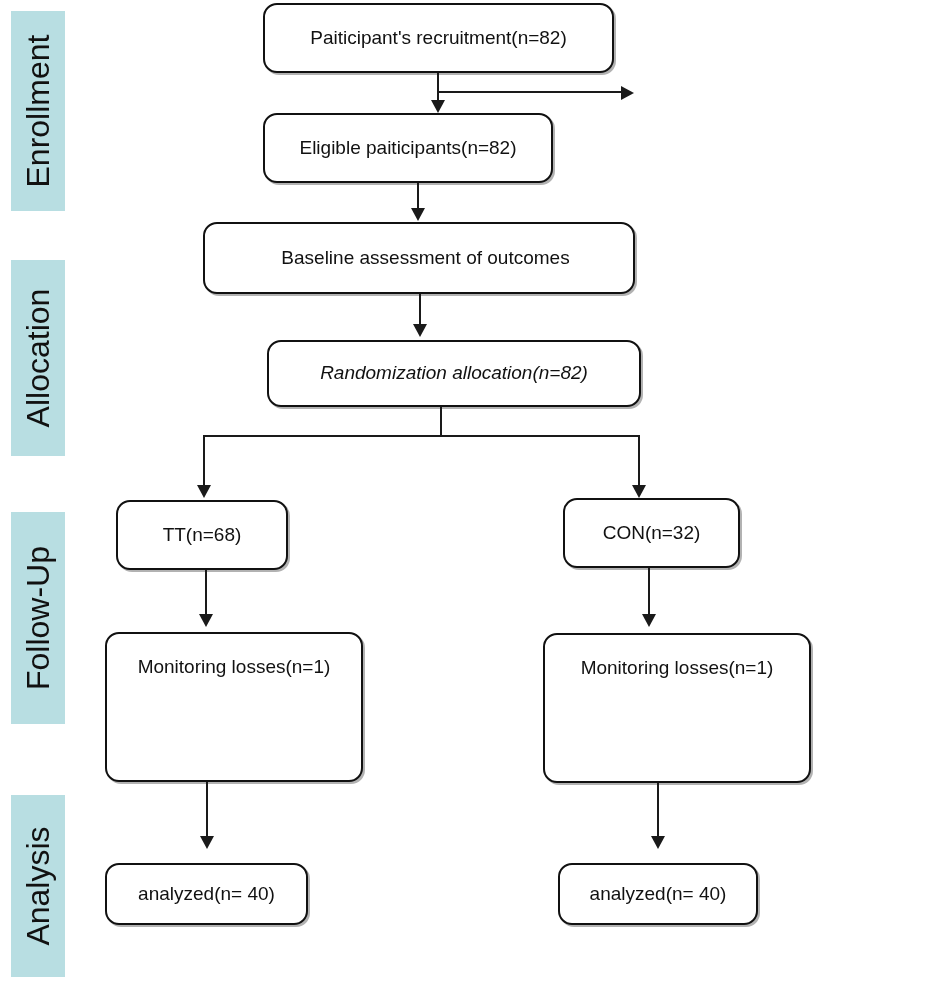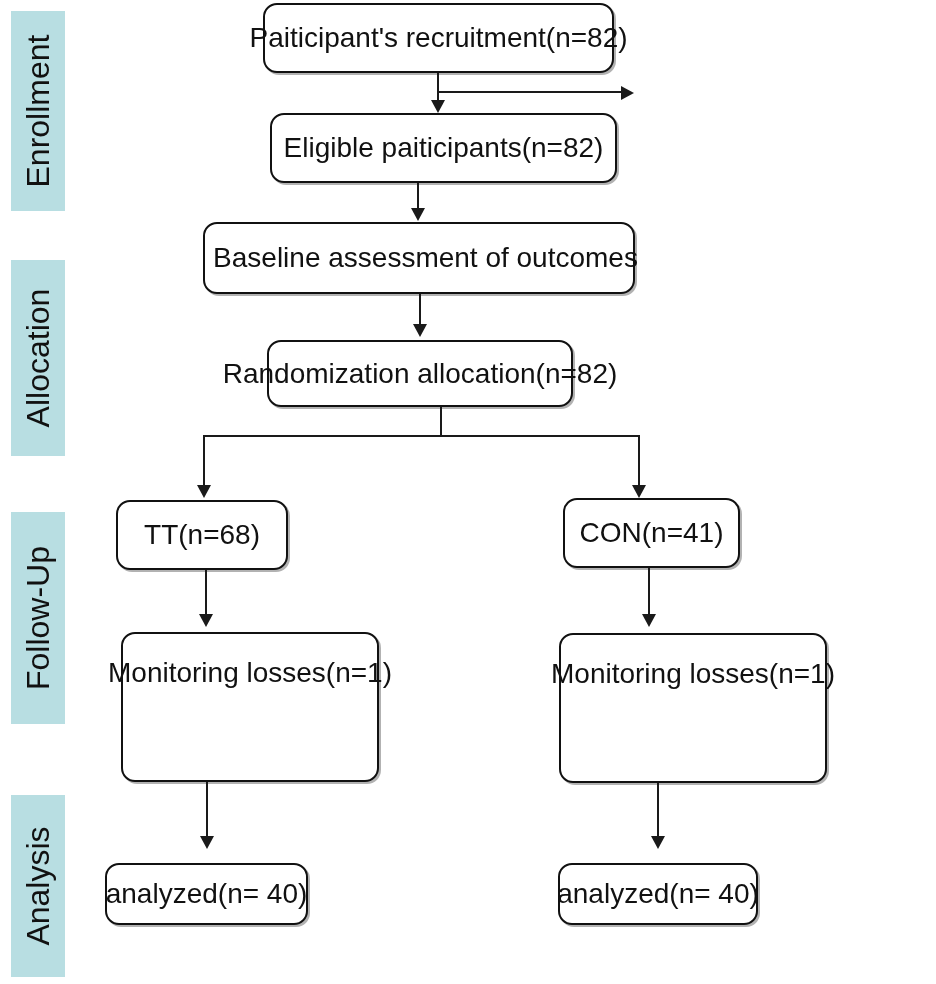--- a/index.html
+++ b/index.html
@@ -36,27 +36,27 @@
   
   .node{
     position:absolute;
     box-sizing:border-box;
     background:#ffffff;
     border:2px solid #111111;
     border-radius:14px;
     display:flex;
     justify-content:center;
     color:#111111;
-    font-size:28px;
+    font-size:19px;
     line-height:1.2;
     box-shadow:2px 2px 0 rgba(0,0,0,0.30);
   }
   .node .node-label{white-space:nowrap;display:block;}
   .node.v-center{align-items:center;}
-  .node.v-top{align-items:flex-start;padding-top:22px;margin-left:16px;}
+  .node.v-top{align-items:flex-start;padding-top:22px;}
   
   .vline,.hline{position:absolute;background:#1a1a1a;}
   .vline{width:2px;}
   .hline{height:2px;}
   .arrow-down{
     position:absolute;
     width:0;height:0;
     border-left:7px solid transparent;
     border-right:7px solid transparent;
     border-top:13px solid #1a1a1a;
@@ -88,38 +88,38 @@
 
   <div class="band" style="left:11px;top:795px;width:54px;height:182px;">
     <span class="band-label">Analysis</span>
   </div>
 
   <div class="node v-center" style="left:263px;top:3px;width:351px;height:70px;">
     <span class="node-label">Paiticipant's recruitment(n=82)</span>
   </div>
 
 
-  <div class="node v-center" style="left:270px;top:113px;width:347px;height:70px;">
+  <div class="node v-center" style="left:263px;top:113px;width:290px;height:70px;">
     <span class="node-label">Eligible paiticipants(n=82)</span>
   </div>
 
   <div class="node v-center" style="left:203px;top:222px;width:432px;height:72px;padding-left:13px;">
     <span class="node-label">Baseline assessment of outcomes</span>
   </div>
 
-  <div class="node v-center" style="left:267px;top:340px;width:306px;height:67px;">
+  <div class="node v-center" style="left:267px;top:340px;width:374px;height:67px;font-style:italic;">
     <span class="node-label">Randomization allocation(n=82)</span>
   </div>
 
   <div class="node v-center" style="left:116px;top:500px;width:172px;height:70px;">
     <span class="node-label">TT(n=68)</span>
   </div>
 
   <div class="node v-center" style="left:563px;top:498px;width:177px;height:70px;">
-    <span class="node-label">CON(n=41)</span>
+    <span class="node-label">CON(n=32)</span>
   </div>
 
   <div class="node v-top" style="left:105px;top:632px;width:258px;height:150px;">
     <span class="node-label">Monitoring losses(n=1)</span>
   </div>
 
   <div class="node v-top" style="left:543px;top:633px;width:268px;height:150px;">
     <span class="node-label">Monitoring losses(n=1)</span>
   </div>
 

